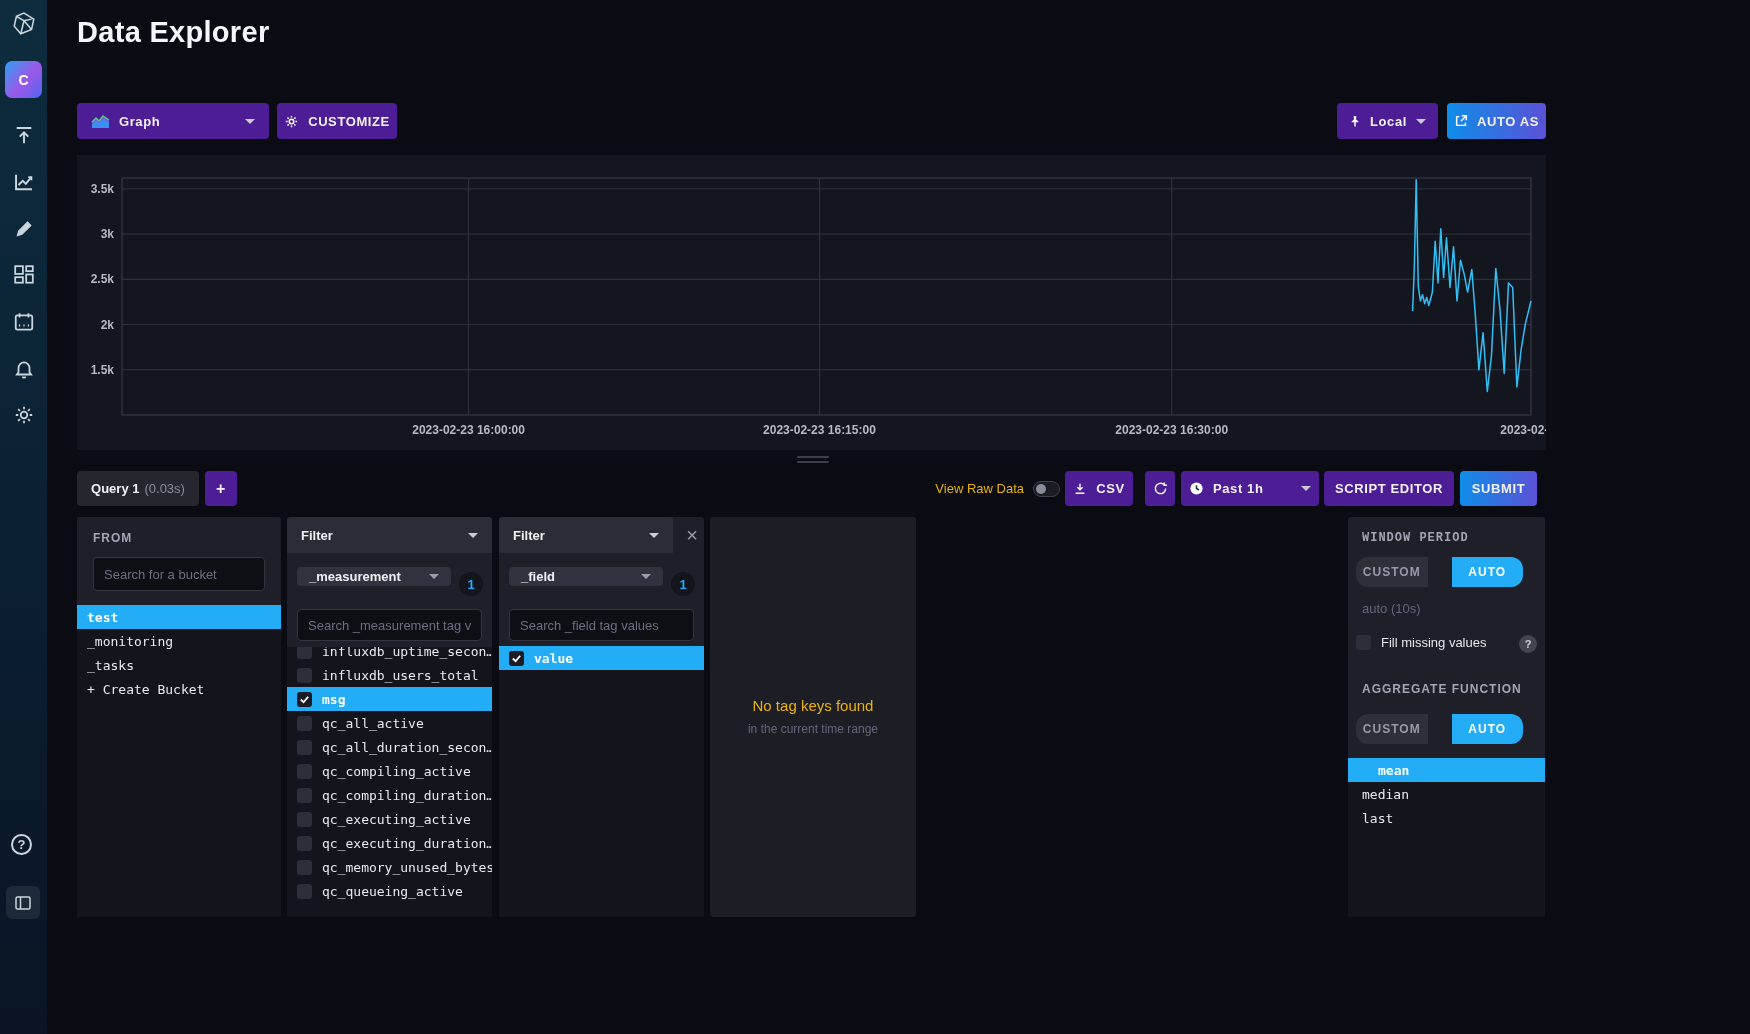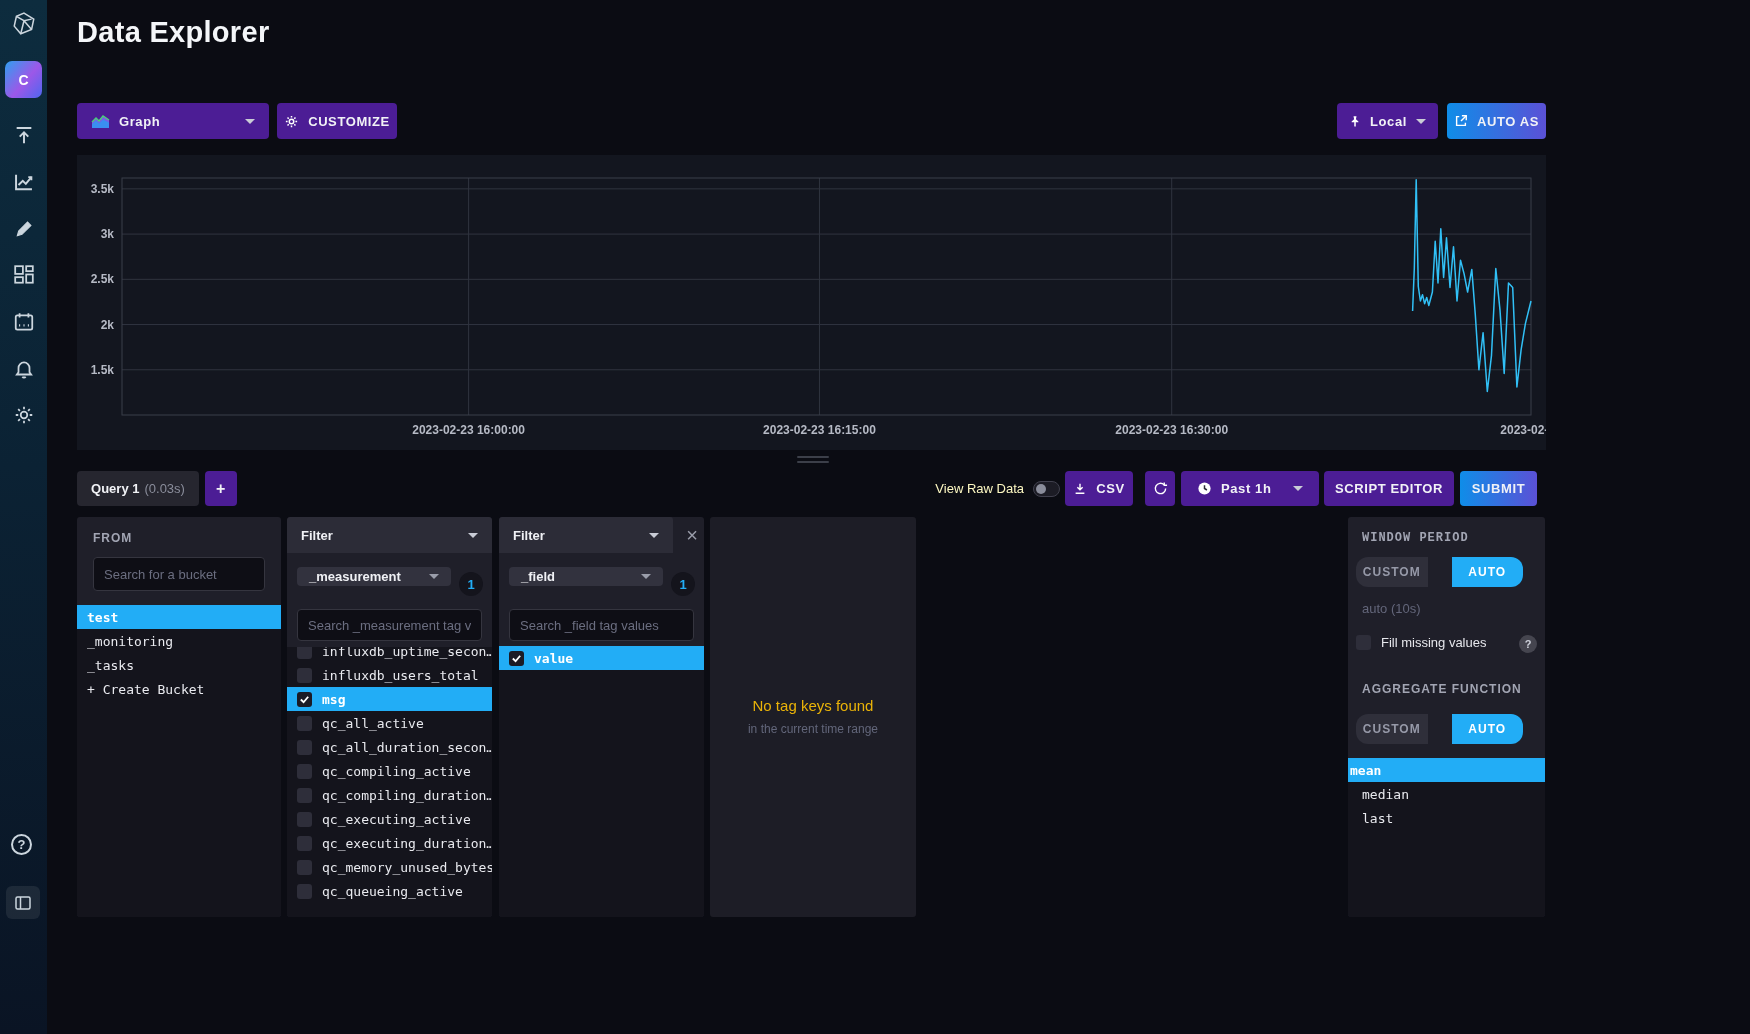--- a/index.html
+++ b/index.html
@@ -31,21 +31,21 @@
   #chart-svg { width:1469px; height:295px; font-family:"Liberation Sans",sans-serif; }
   #drag-handle { position:absolute; left:797px; top:456px; width:32px; cursor:row-resize; }
   #drag-handle div { height:2px; background:#3c3f49; margin-bottom:3px; border-radius:1px; }
 
   
   .qbtn { top:471px; height:35px; }
   #query-tab { position:absolute; left:77px; top:471px; width:122px; height:35px; background:#26262f; border-radius:4px;
     display:flex; align-items:center; justify-content:center; gap:5px; font-size:13px; font-weight:bold; color:#f1f2f6; cursor:pointer; }
   #query-tab .dur { color:#8a8d9b; font-weight:normal; }
   #raw-row { position:absolute; left:920px; top:471px; width:140px; height:35px; display:flex; align-items:center; justify-content:flex-end; gap:9px; }
-  #raw-row .lbl { color:#fef9c3; font-size:13px; }
+  #raw-row .lbl { color:#eab308; font-size:13px; }
   .toggle { width:27px; height:16px; border-radius:8px; background:#1c1c25; border:1px solid #41414e; position:relative; cursor:pointer; }
   .toggle .knob { position:absolute; left:2px; top:2px; width:10px; height:10px; border-radius:50%; background:#8a8d9b; }
 
   
   .card { position:absolute; top:517px; height:400px; background:#1f1f29; border-radius:3px; overflow:hidden; }
   .card-head { color:#a2a5b3; font-size:12px; font-weight:bold; letter-spacing:1px; }
   .search-input { background:#0e0e15; border:1px solid #35353f; border-radius:4px; color:#e9eaef; font-size:13px; padding:0 10px; outline:none; }
   .search-input::placeholder { color:#6b6e80; }
   .filter-head { position:absolute; left:0; top:0; height:36px; background:#2c2c37; border-radius:3px 3px 0 0;
     display:flex; align-items:center; padding:0 14px; color:#f0f1f5; font-size:13px; font-weight:bold; cursor:pointer; }
@@ -230,21 +230,21 @@
   <span>CSV</span>
 </div>
 
 <div class="btn qbtn" style="left:1145px; width:30px;">
   <svg width="15" height="15" viewBox="0 0 16 16" fill="none" stroke="#fff" stroke-width="1.5">
       <path d="M13.5 8a5.5 5.5 0 1 1-1.7-4"></path>
       <path d="M12 1.5v3h3"></path>
     </svg>
 </div>
 
-<div class="btn qbtn" style="left:1181px; width:138px; justify-content:flex-start; padding:0 16px;">
+<div class="btn qbtn" style="left:1181px; width:138px; justify-content:flex-start; padding:0 8px;">
   <svg width="15" height="15" viewBox="0 0 16 16">
       <circle cx="8" cy="8" r="6.5" fill="#fff"></circle>
       <path d="M8 4.5V8l2.6 1.6" stroke="#2c2c37" stroke-width="1.6" fill="none"></path>
     </svg>
   <span>Past 1h</span>
   <span class="caret" style="margin-left:auto"></span>
 </div>
 
 <div class="btn qbtn" style="left:1324px; width:130px;">
   <span>SCRIPT EDITOR</span>
@@ -376,21 +376,21 @@
     <span class="cb" style="margin:0;"></span>
     <span style="color:#e6e7ec; font-size:13px;">Fill missing values</span>
   </div>
   <div class="q-badge" style="left:171px; top:118px;">?</div>
   <div class="card-head abs" style="left:14px; top:165px;">AGGREGATE FUNCTION</div>
   <div class="seg" style="top:197px;">
     <div class="opt inactive">CUSTOM</div>
     <div class="opt active">AUTO</div>
   </div>
   <div class="list" style="top:241px;">
-    <div class="row sel" style="padding-left:2px;">
+    <div class="row sel" style="padding-left:30px;">
         <span>mean</span>
       </div>
     <div class="row" style="padding-left:14px;">
         <span>median</span>
       </div>
     <div class="row" style="padding-left:14px;">
         <span>last</span>
       </div>
   </div>
 </div>

